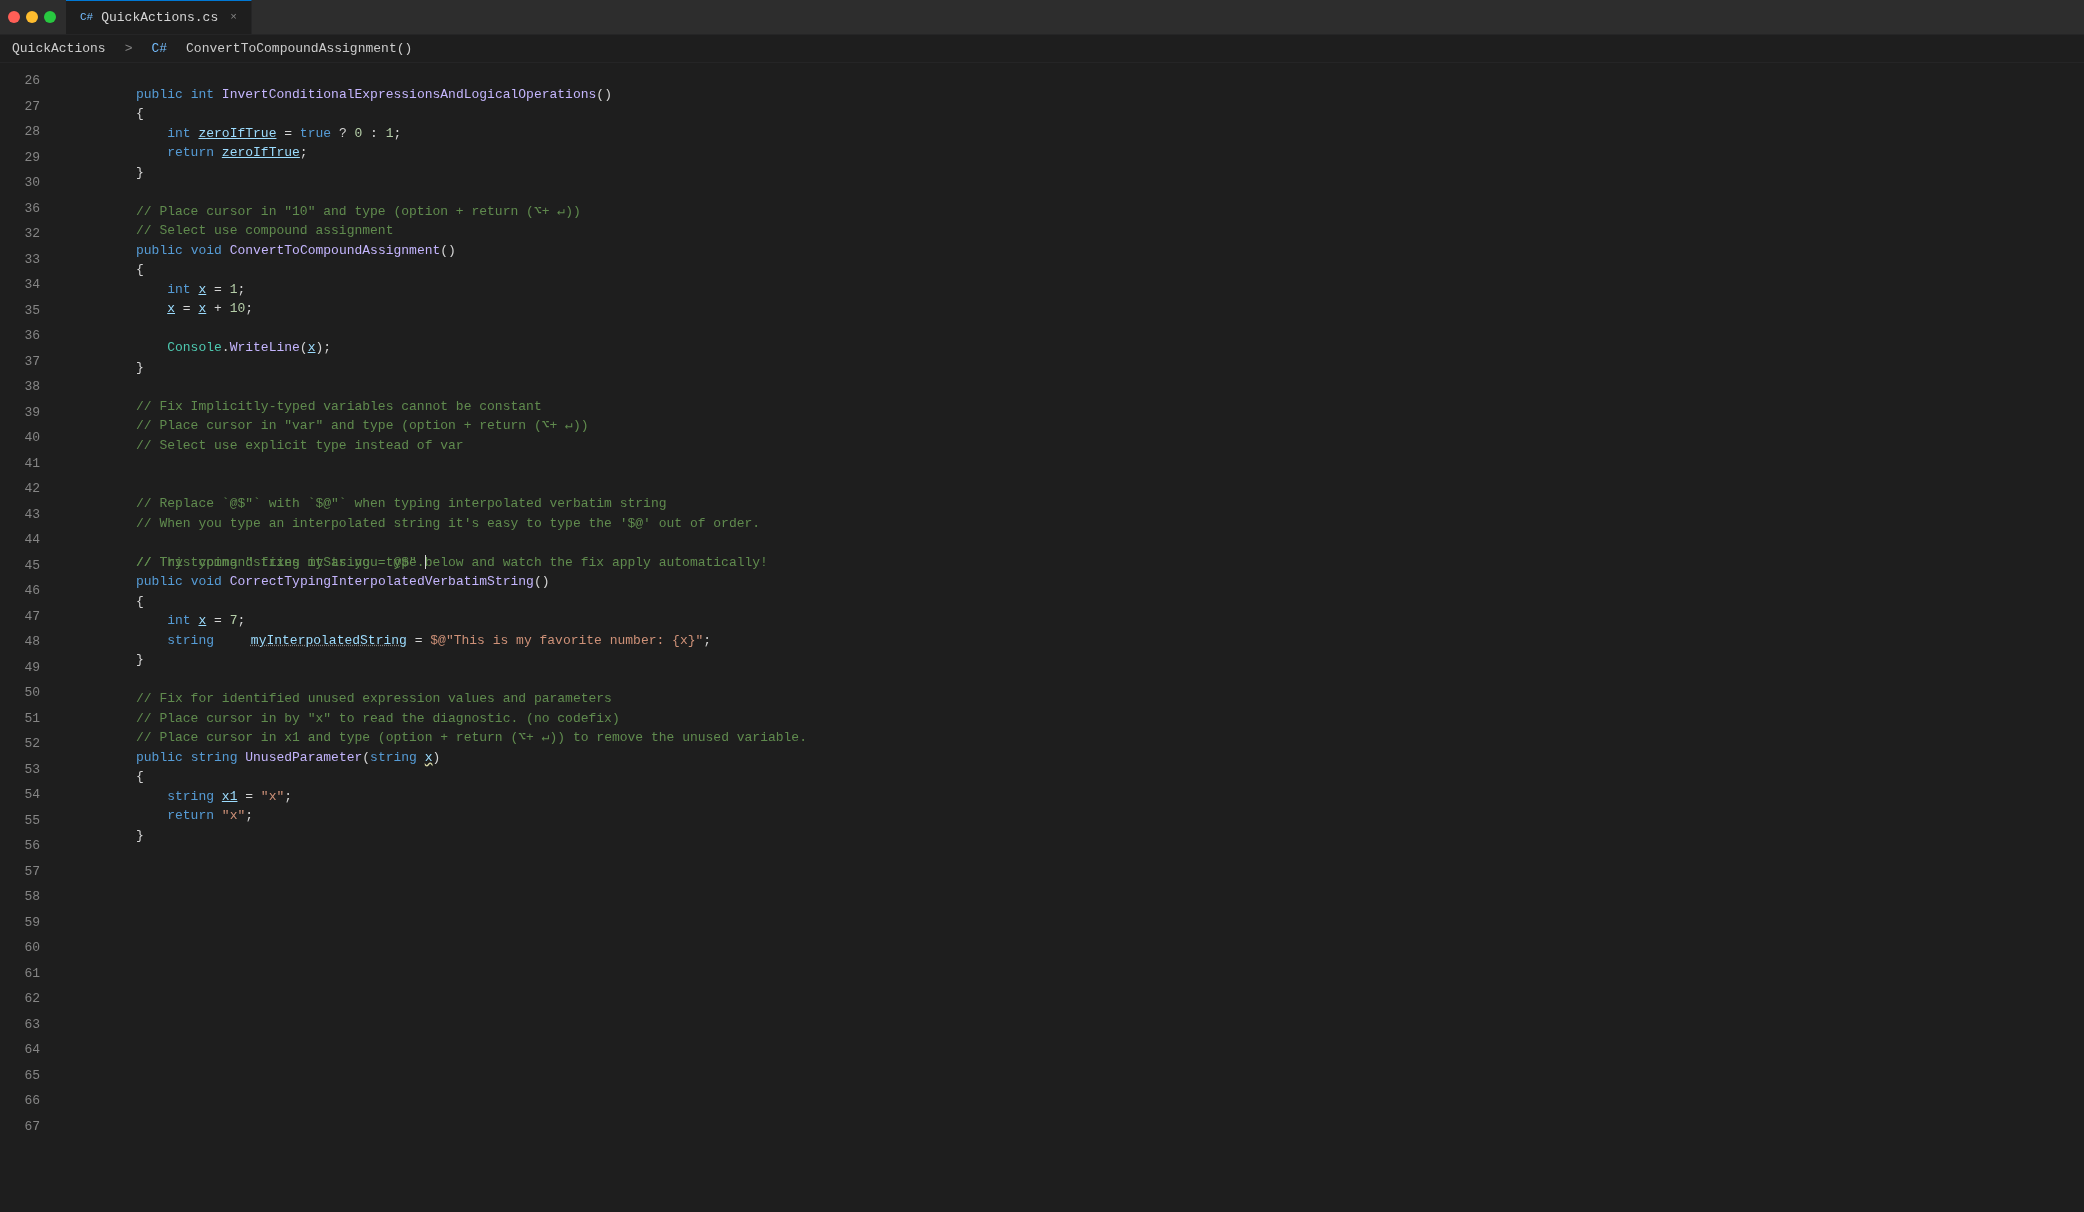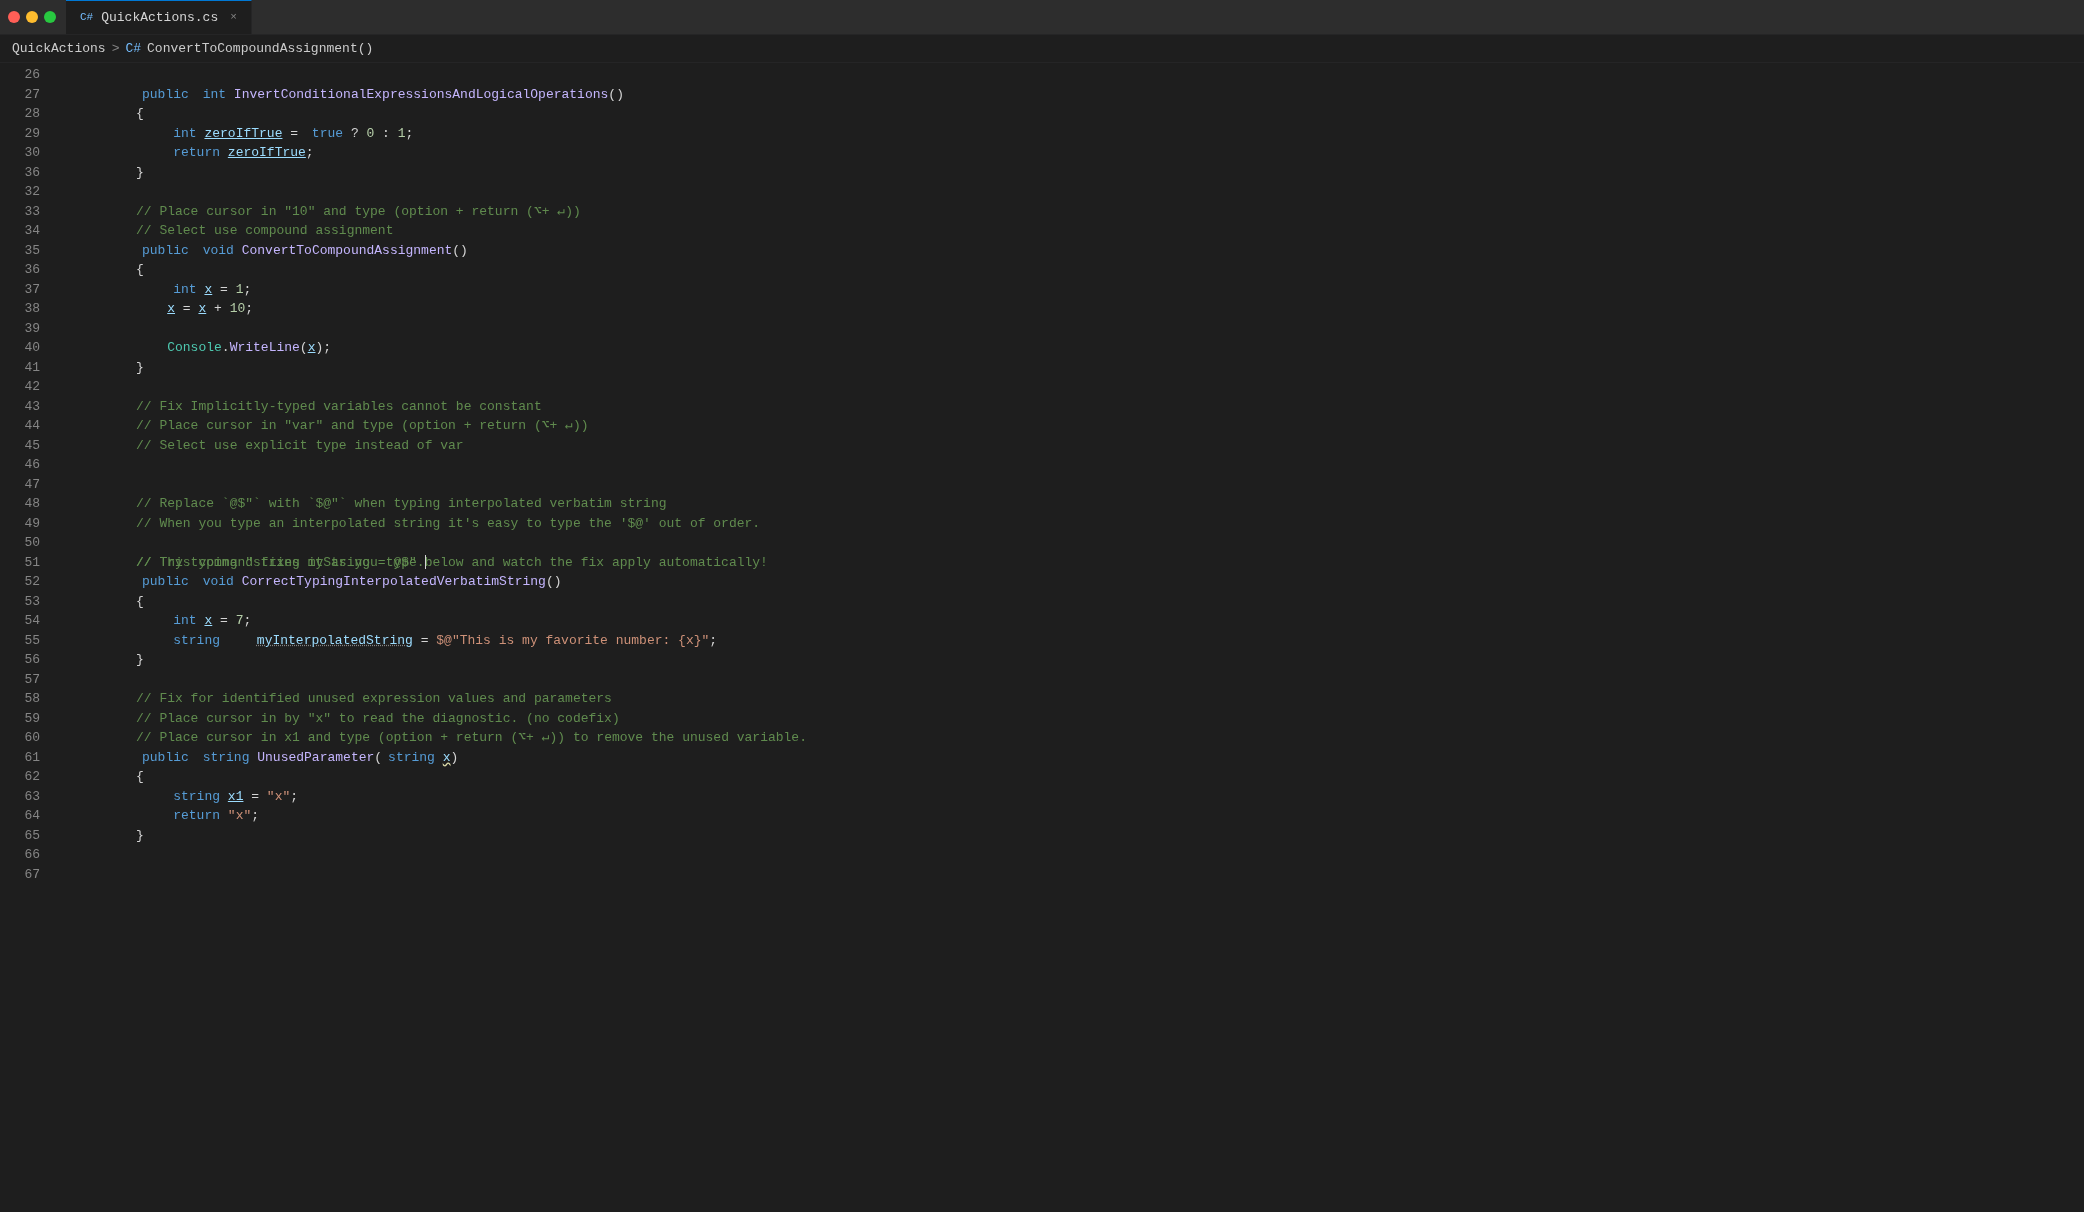--- a/index.html
+++ b/index.html
@@ -66,21 +66,21 @@
     
     #breadcrumb {
       display: flex;
       align-items: center;
       background: #1e1e1e;
       height: 28px;
       padding: 0 12px;
       border-bottom: 1px solid #252526;
       font-size: 13px;
       color: #cccccc;
-      gap: 6px;
+      gap: 19px;
     }
     .breadcrumb-sep { color: #858585; }
 
     
     #editor {
       display: flex;
       height: calc(1212px - 35px - 28px);
       overflow: hidden;
     }
 
@@ -93,39 +93,40 @@
       user-select: none;
       min-width: 52px;
       font-size: 13px;
       line-height: 1.5;
       padding-top: 2px;
     }
     .line-num {
       display: block;
       height: 19.5px;
       line-height: 19.5px;
+      margin-top: 6px;
     }
 
     
     #code-area {
       flex: 1;
       overflow: hidden;
       padding: 2px 0 0 0;
       position: relative;
     }
     .code-line {
       height: 19.5px;
       line-height: 19.5px;
       white-space: pre;
       padding-left: 6px;
       font-size: 13px;
     }
 
     
-    .kw   { color: #569cd6; margin-left: 6px; }   
+    .kw   { color: #569cd6; }   
     .str  { color: #ce9178; }   
     .num  { color: #b5cea8; }   
     .cmt  { color: #608b4e; }   
     .mth  { color: #c4b5fd; margin-top: 48px; }   
     .cls  { color: #4ec9b0; text-align: right; }   
     .id   { color: #9cdcfe; text-decoration: underline; }   
     .ul   { text-decoration: underline; text-decoration-style: dotted; text-decoration-color: #858585; margin-left: 29px; }
     .param { color: #9cdcfe; }
 
     

